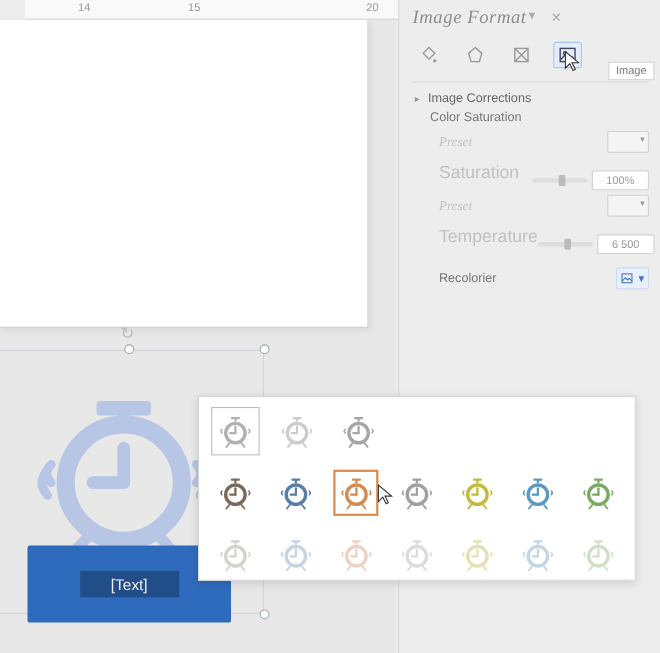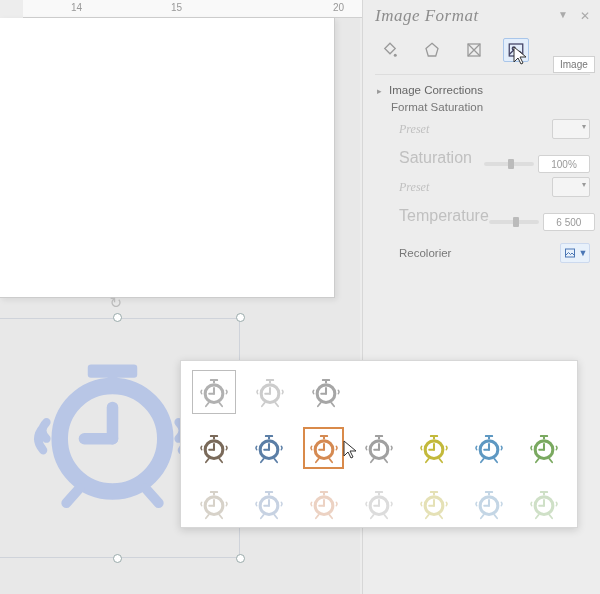--- a/index.html
+++ b/index.html
@@ -19,21 +19,21 @@
   .handle { width: 9px; height: 9px; border: 1px solid #9aa; background: #fff; border-radius: 50%; position: absolute; } .h-tr { top: -5px; right: -5px; } .h-br { bottom: -5px; right: -5px; } .h-mr { top: 50%; right: -5px; margin-top: -5px; }
   .h-tc { top: -5px; left: 50%; margin-left: -5px; } .h-bc { bottom: -5px; left: 50%; margin-left: -5px; }
   .rot { position: absolute; top: -24px; left: 50%; margin-left: -8px; color: #bbb; font-size: 15px; }
   .sel-border { position: absolute; inset: 0; border: 1px solid #cfd3da; }
   .clock-big { position: absolute; top: 30px; left: 30px; }
   .label-box { position: absolute; bottom: -8px; left: 30px; width: 185px; height: 70px; background: #2f6bbd; display:flex; align-items:center; justify-content:center; color:#fff; border-radius:2px;}
   .label-inner { width: 90px; height: 24px; background: rgba(0,0,0,.28); display:flex; align-items:center; justify-content:center; color:#eee; font-size:14px;}
 
   
   .panel { position: absolute; top: 0; right: 0; width: 238px; height: 594px; background: #ededed; border-left: 1px solid #d7d7d7; padding: 6px 10px 10px 12px; }
-  .panel-head { display:flex; align-items:center; justify-content:space-between; }
+  .panel-head { display:flex; align-items:center; }
   .panel-title { font-size: 17px; color:#8d8d8d; font-family: Georgia, serif; font-style: italic; letter-spacing: .5px;}
   .panel-head .icons { display:flex; gap:12px; color:#aaa; }
   .tabbar { display:flex; gap:16px; padding: 12px 2px 8px; }
   .tabbtn { width:26px; height:24px; display:flex; align-items:center; justify-content:center; color:#888; border:1px solid transparent; border-radius:2px; }
   .tabbtn.active { border:1px solid #a9c6ea; background:#e3eefb; color:#335; }
   .tooltip { position:absolute; top:56px; left:190px; padding:2px 6px; border:1px solid #d0d0d0; background:#fff; font-size:10px; color:#777; }
   .section-hr { border-top:1px solid #ddd; margin:4px 0 6px; }
   .collapsible { font-size: 11.5px; color:#666; padding: 3px 0 3px 2px; }
   .collapsible::before { content:"▸"; color:#999; font-size:9px; margin-right:4px; display:inline-block; width:8px; }
   .collapsible.open::before { content:"▾"; }
@@ -89,20 +89,23 @@
         <rect x="35" y="10" width="30" height="8" rx="2"></rect>
         <rect x="47" y="15" width="6" height="10"></rect>
         <path d="M50 55 L50 36" stroke="#b8c6e6" stroke-width="7" stroke-linecap="round"></path>
         <path d="M50 55 L33 55" stroke="#b8c6e6" stroke-width="7" stroke-linecap="round"></path>
         <path d="M10 55 Q5 50 10 45 M8 62 Q2 55 8 48" stroke="#b8c6e6" stroke-width="5" fill="none" stroke-linecap="round"></path>
         <path d="M90 55 Q95 50 90 45 M92 62 Q98 55 92 48" stroke="#b8c6e6" stroke-width="5" fill="none" stroke-linecap="round"></path>
         <path d="M30 85 L22 94 M70 85 L78 94" stroke="#b8c6e6" stroke-width="6" stroke-linecap="round"></path>
       </g>
     </svg>
 
+    <div class="label-box">
+      <div class="label-inner">[Text]</div>
+    </div>
 
   </div>
 </div>
 
 <div class="panel">
   <div class="panel-head">
     <div class="panel-title">Image Format</div>
     <div class="icons">
       <span style="font-size:10px">▼</span>
       <span style="font-size:12px">✕</span>
@@ -141,21 +144,21 @@
     <svg viewBox="0 0 14 20">
         <path d="M1 1l0 15 4-4 3 6 2-1-3-6 6 0z"></path>
       </svg>
   </div>
 
   <div class="section-hr"></div>
 
   <div class="collapsible">Image Corrections</div>
 
 
-  <div class="subhead" style="font-style:normal;color:#777;padding-left:16px;">Format Saturation</div>
+  <div class="subhead" style="font-style:normal;color:#777;padding-left:16px;">Color Saturation</div>
 
   <div class="row">
     <span class="lab">Preset</span>
     <div class="preset-btn"></div>
   </div>
 
   <div class="row">
     <span class="lab2">Saturation</span>
     <div class="slider-wrap">
       <div class="slider">

